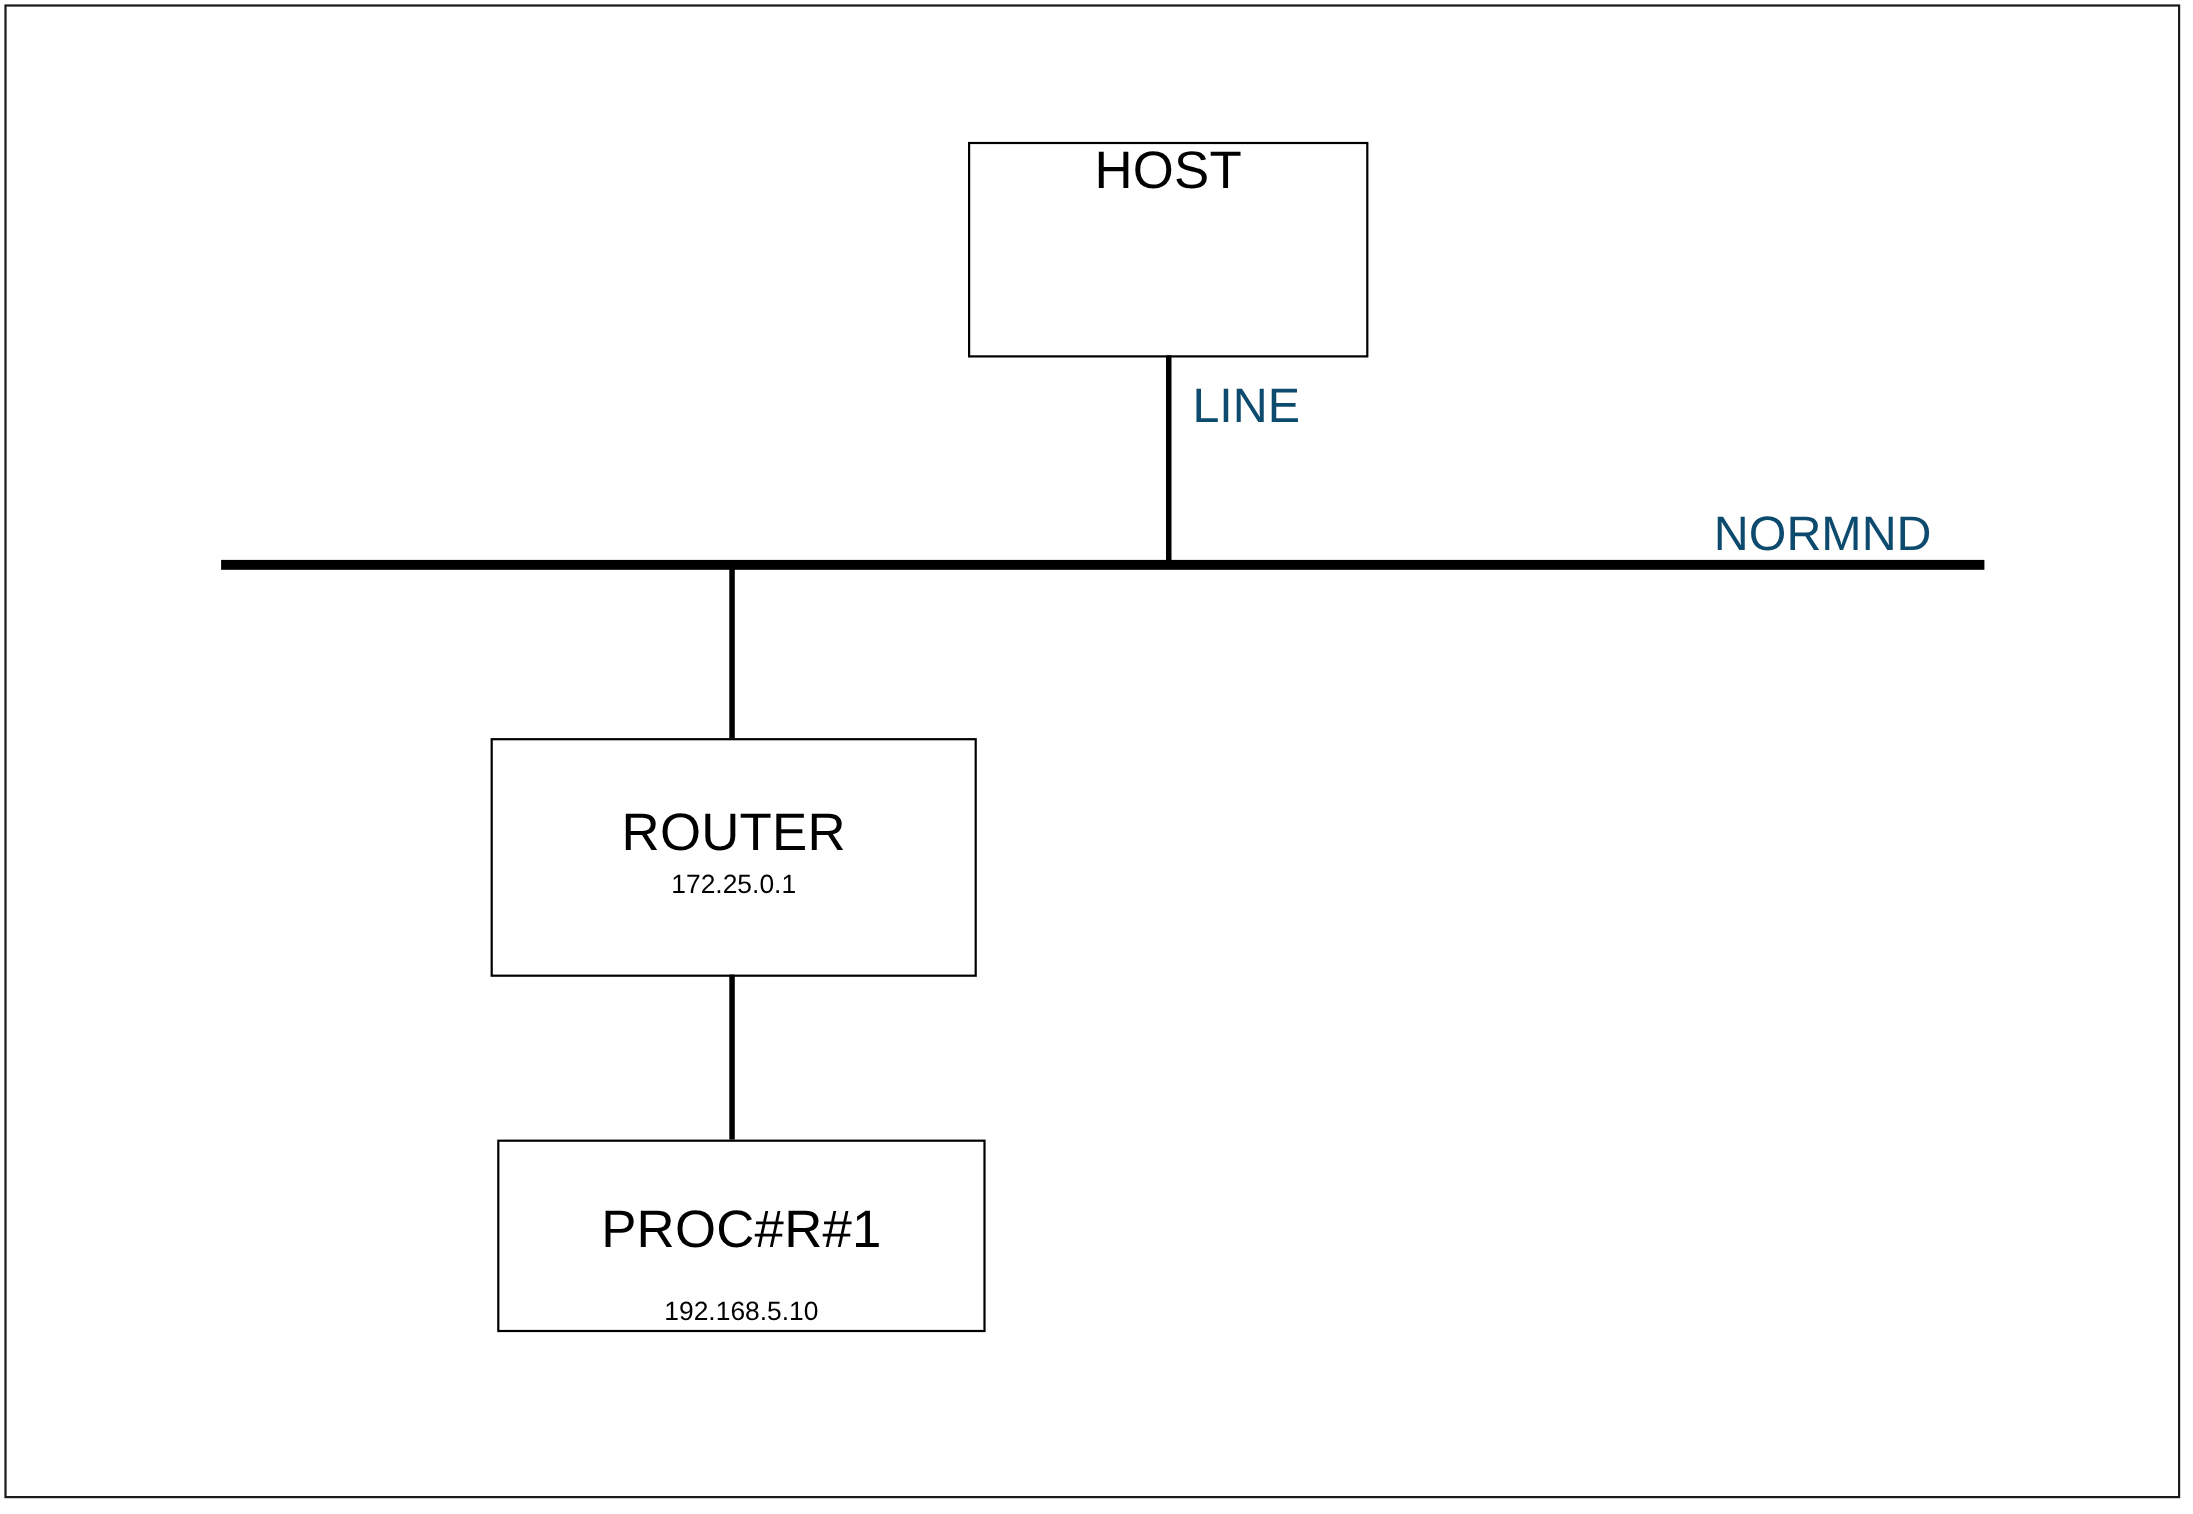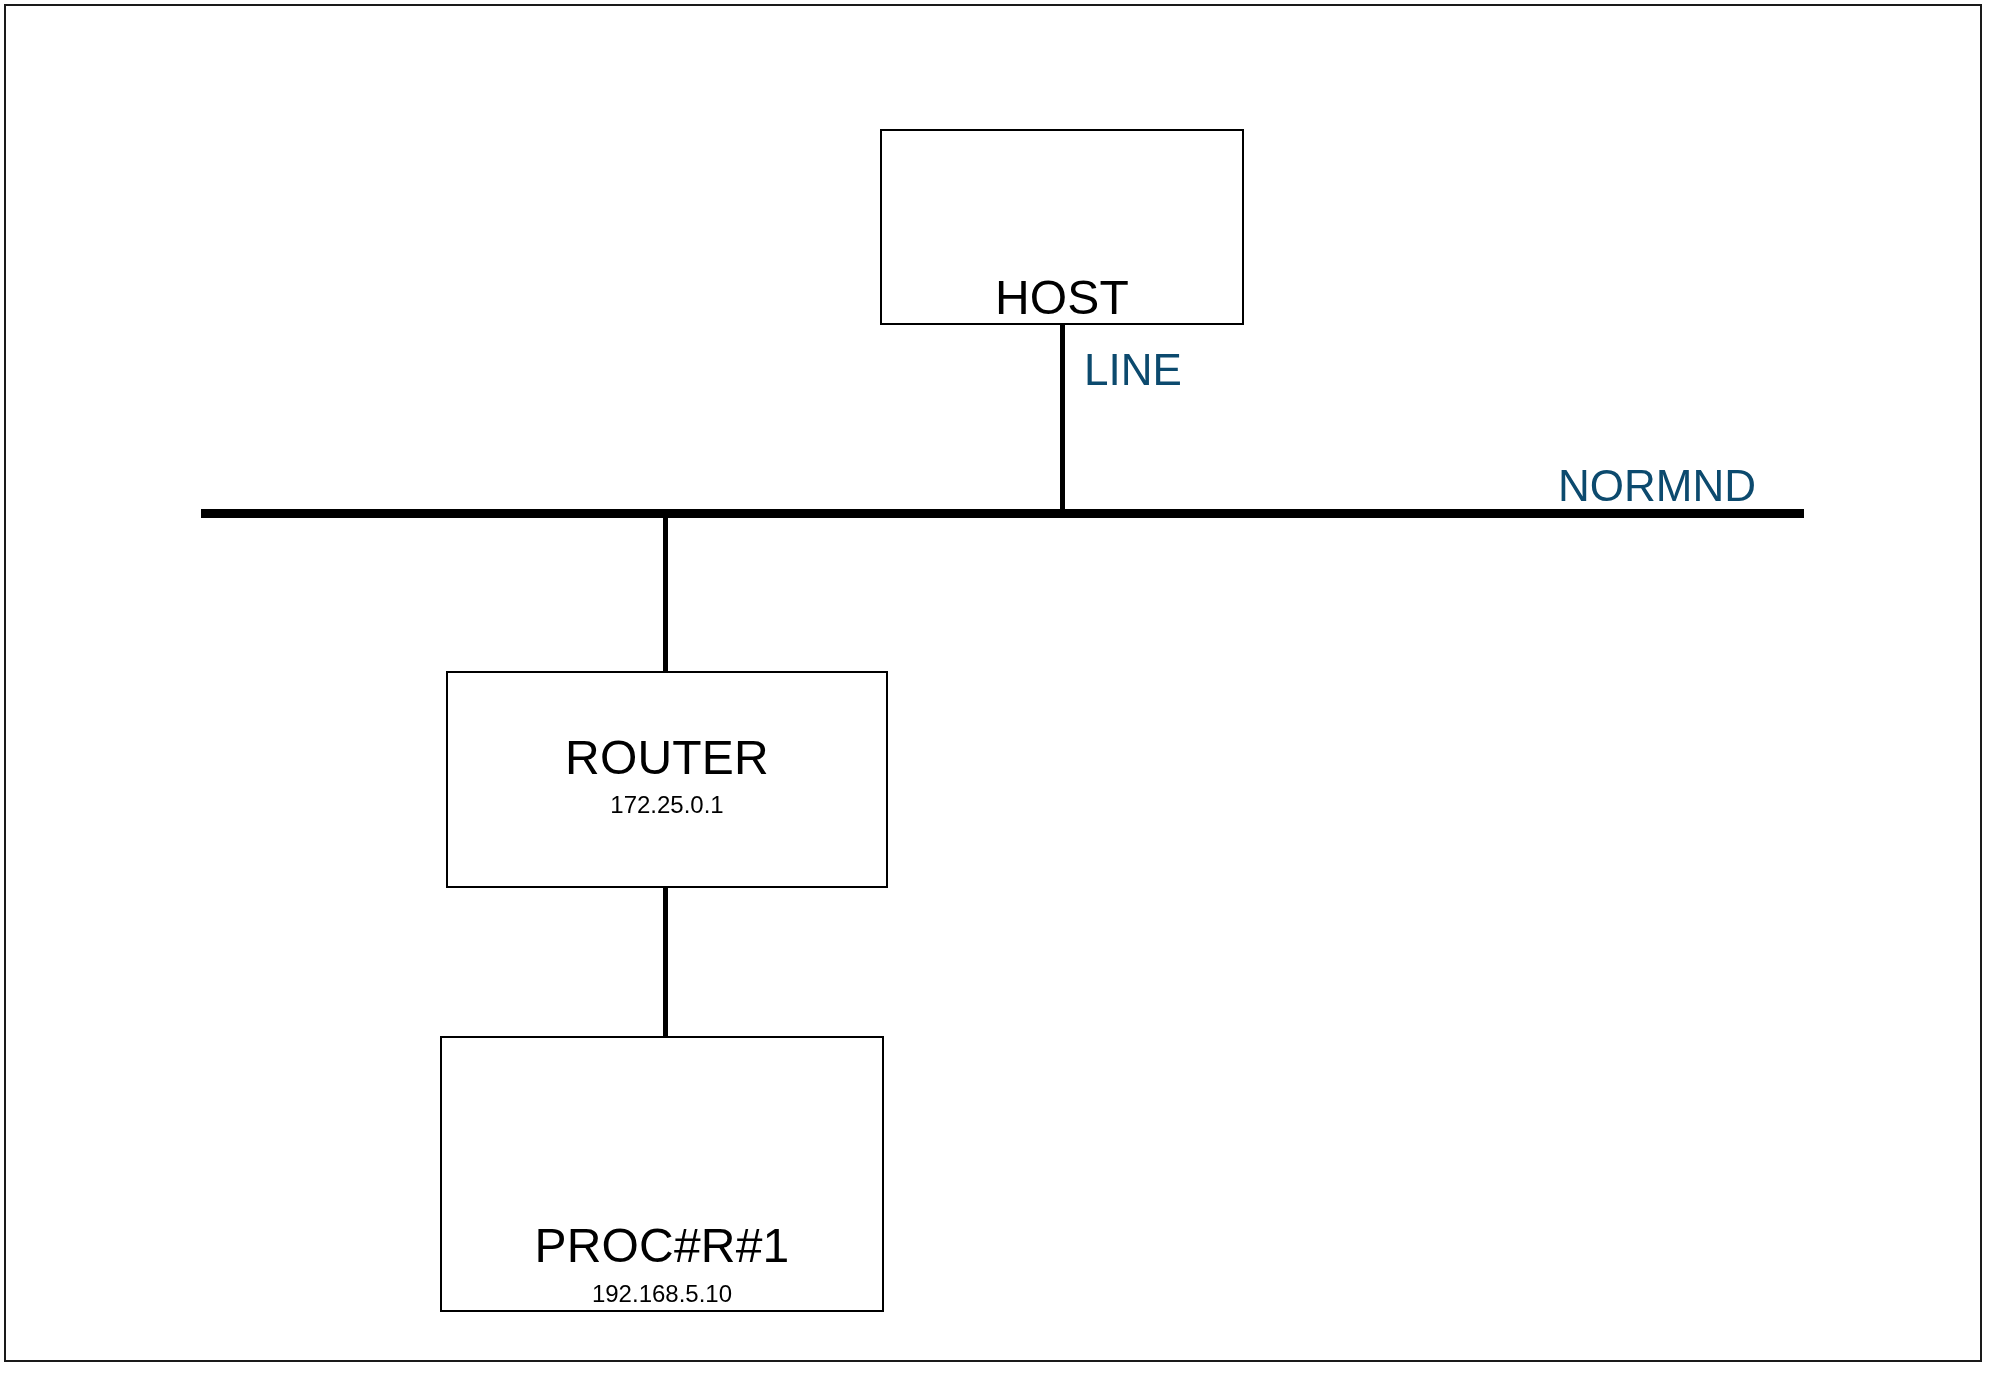--- a/index.html
+++ b/index.html
@@ -31,21 +31,21 @@
   }
   
   .node-box {
     position: absolute;
     border: 2px solid #000000;
     box-sizing: border-box;
     background: #ffffff;
     display: flex;
     flex-direction: column;
     align-items: center;
-    justify-content: flex-end;
+    justify-content: flex-start;
   }
   .node-title {
     font-size: 48px;
     line-height: 1.05;
     color: #000000;
     letter-spacing: 0.2px;
     white-space: nowrap;
   }
   .node-ip {
     font-size: 24px;
@@ -63,25 +63,25 @@
   }
   #box-router {
     left: 446px;
     top: 671px;
     width: 442px;
     height: 217px;
     justify-content: flex-start;
     padding-top: 60px;
   }
   #box-proc {
-    left: 440px;
+    left: 452px;
     top: 1036px;
     width: 444px;
-    height: 276px;
-    justify-content: flex-end;
+    height: 175px;
+    justify-content: space-between;
     padding-top: 56px;
   }
   
   #bus-normnd {
     position: absolute;
     left: 201px;
     top: 509px;
     width: 1603px;
     height: 9px;
     background: #000000;

